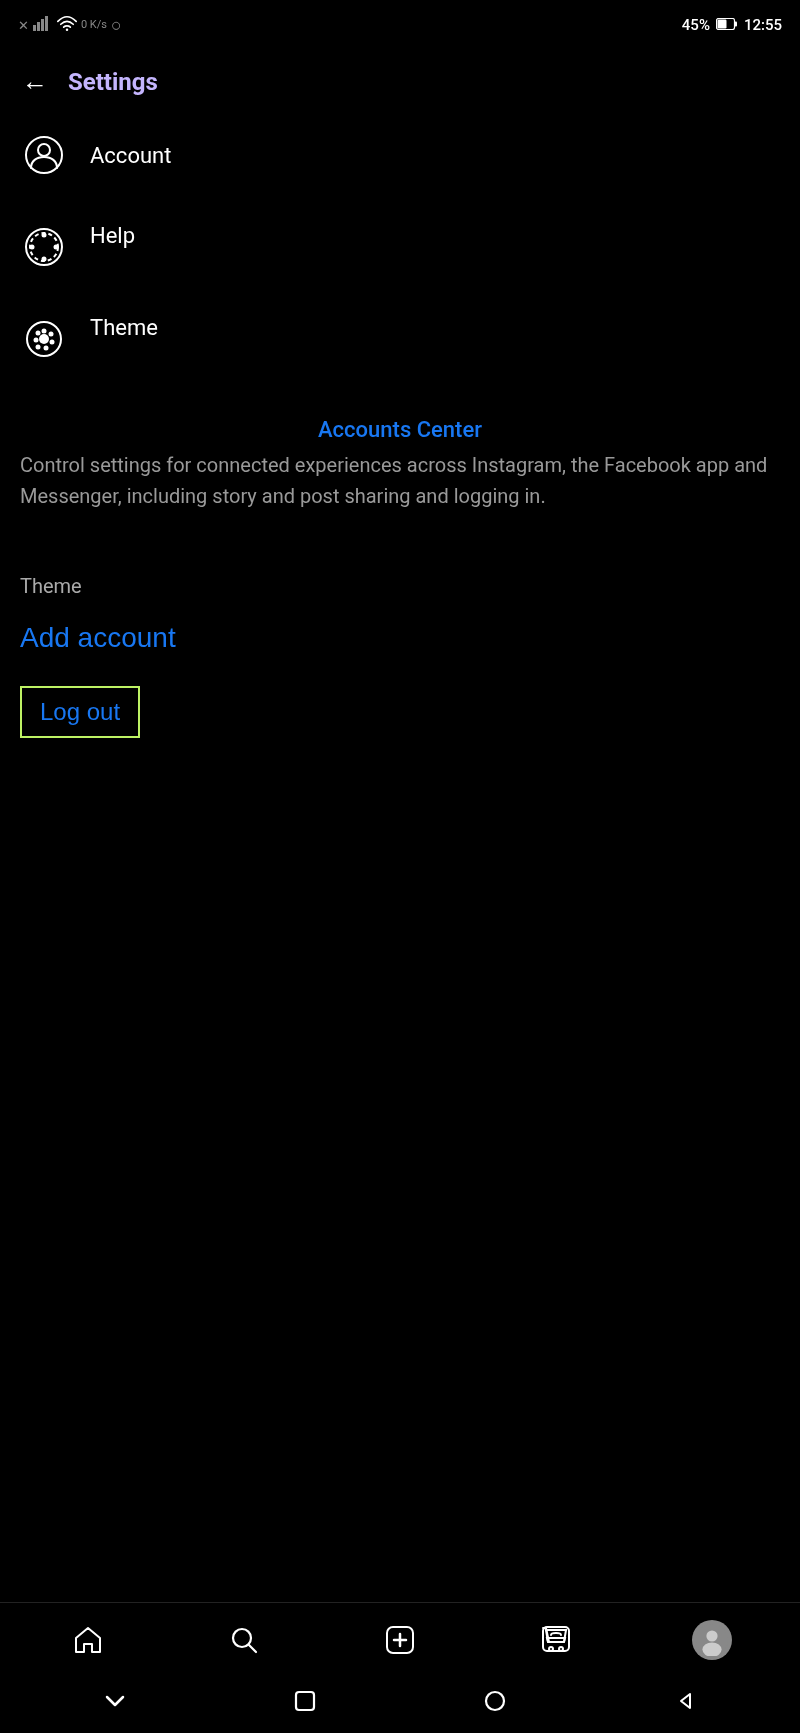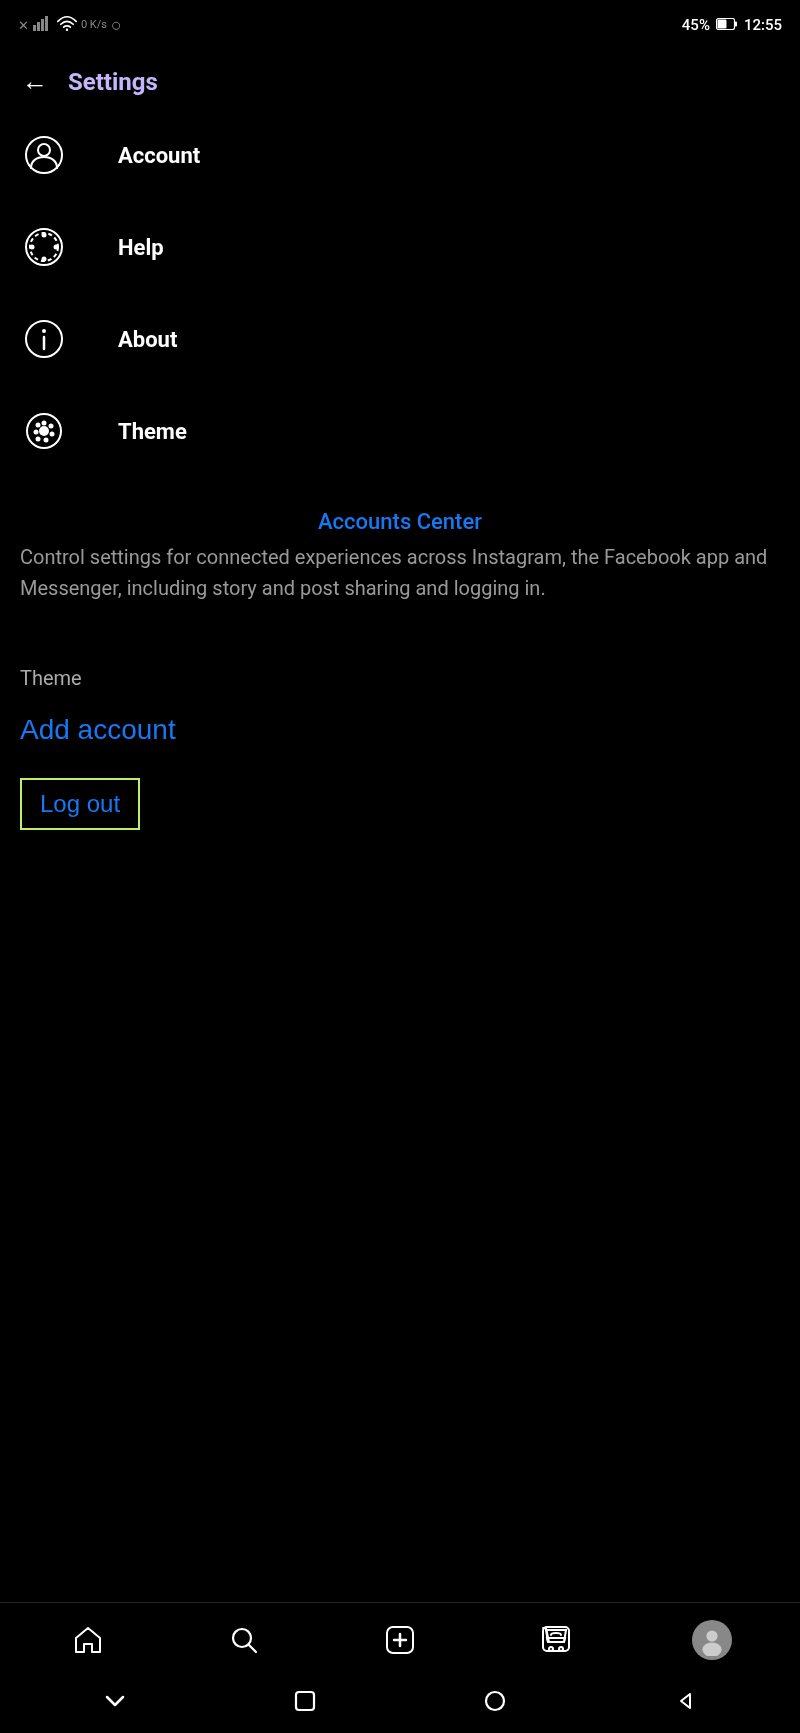--- a/index.html
+++ b/index.html
@@ -57,42 +57,40 @@
       font-weight: 700;
       color: #c4b5fd;
     }
 
     
     .settings-list {
       padding: 0;
     }
     .settings-item {
       display: flex;
-      align-items: center;
       padding: 22px 20px;
       gap: 22px;
       cursor: pointer;
     }
     .item-icon {
       width: 48px;
       height: 48px;
       display: flex;
       align-items: center;
       justify-content: center;
       flex-shrink: 0;
     }
     .item-icon svg {
       width: 40px;
       height: 40px;
     }
     .item-label {
       font-size: 22px;
       color: #fff;
-      font-weight: 700;
-      margin-left: 28px;
+      font-weight: 400;
     }
 
     
     .account-item {
       display: flex;
       align-items: center;
       padding: 10px 20px 22px 20px;
       gap: 22px;
     }
 
@@ -284,30 +282,20 @@
         <circle cx="20" cy="20" r="14" stroke-dasharray="4 3"></circle>
         <circle cx="8" cy="20" r="2.5" fill="white" stroke="none"></circle>
         <circle cx="32" cy="20" r="2.5" fill="white" stroke="none"></circle>
         <circle cx="20" cy="8" r="2.5" fill="white" stroke="none"></circle>
         <circle cx="20" cy="32" r="2.5" fill="white" stroke="none"></circle>
       </svg>
     </div>
     <span class="item-label">Help</span>
   </div>
 
-  <div class="settings-item">
-    <div class="item-icon">
-      <svg viewBox="0 0 40 40" fill="none" stroke="white" stroke-width="2">
-        <circle cx="20" cy="20" r="18"></circle>
-        <line x1="20" y1="18" x2="20" y2="30" stroke-linecap="round" stroke-width="2.5"></line>
-        <circle cx="20" cy="12" r="2" fill="white" stroke="none"></circle>
-      </svg>
-    </div>
-    <span class="item-label">About</span>
-  </div>
 
   <div class="settings-item">
     <div class="item-icon">
       <svg viewBox="0 0 40 40" fill="none" stroke="white" stroke-width="2">
         <circle cx="20" cy="20" r="17"></circle>
         <circle cx="20" cy="12" r="2.5" fill="white" stroke="none"></circle>
         <circle cx="27" cy="15" r="2.5" fill="white" stroke="none"></circle>
         <circle cx="28" cy="23" r="2.5" fill="white" stroke="none"></circle>
         <circle cx="22" cy="29" r="2.5" fill="white" stroke="none"></circle>
         <circle cx="14" cy="28" r="2.5" fill="white" stroke="none"></circle>

